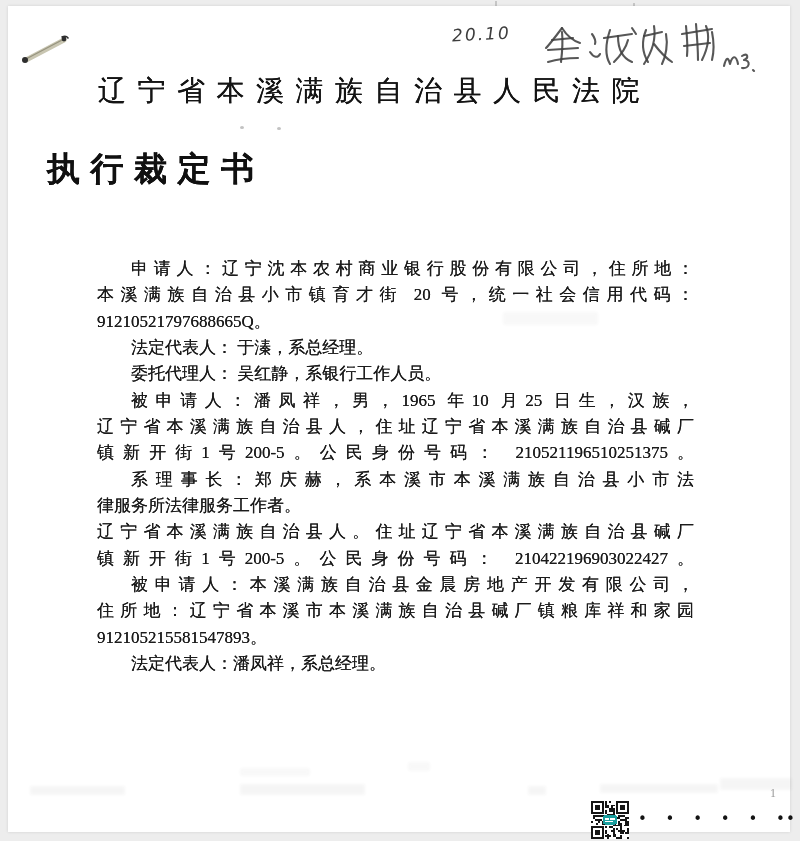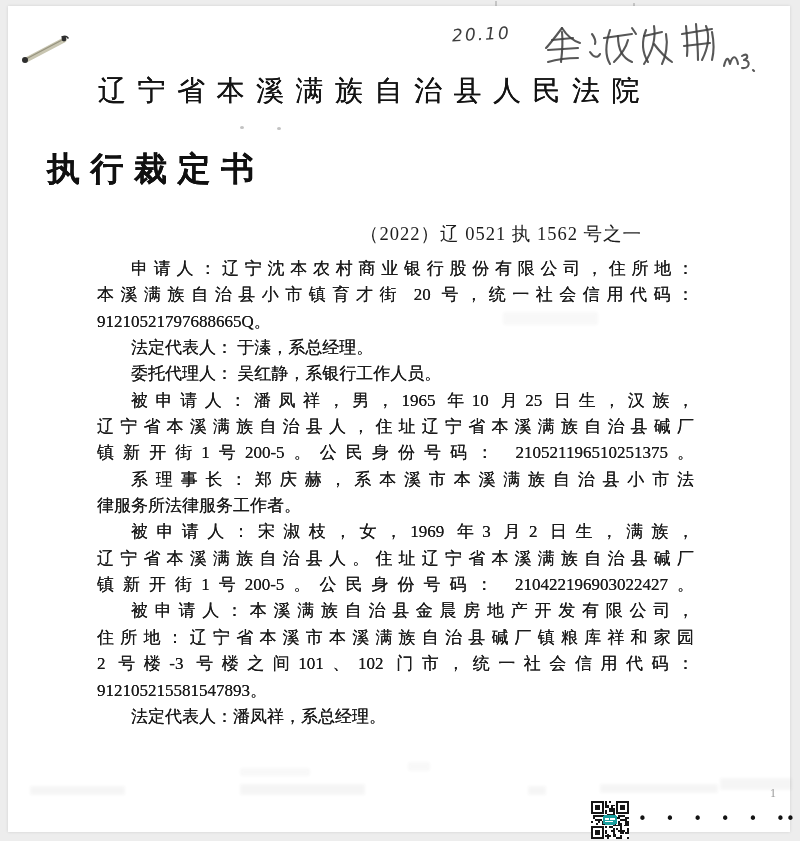--- a/index.html
+++ b/index.html
@@ -130,39 +130,36 @@
       </svg>
     </div>
 
     <div class="court-title">辽宁省本溪满族自治县人民法院</div>
 
     <div class="artifact-dot" style="left:232px;top:120px;"></div>
     <div class="artifact-dot" style="left:269px;top:121px;"></div>
 
     <div class="doc-title">执行裁定书</div>
 
-    <div class="case-number">（2022）辽 0521 执 1562 号之一</div>
 
     <div class="body-text">
       <span class="line i j">申请人：辽宁沈本农村商业银行股份有限公司，住所地：</span>
       <span class="line j">本溪满族自治县小市镇育才街 20 号，统一社会信用代码：</span>
       <span class="line">91210521797688665Q。</span>
       <span class="line i">法定代表人： 于溱，系总经理。</span>
       <span class="line i">委托代理人： 吴红静，系银行工作人员。</span>
       <span class="line i j">被申请人：潘凤祥，男，1965 年10 月25 日生，汉族，</span>
       <span class="line j">辽宁省本溪满族自治县人，住址辽宁省本溪满族自治县碱厂</span>
       <span class="line j">镇新开街1号200-5。公民身份号码： 210521196510251375。</span>
       <span class="line i j">系理事长：郑庆赫，系本溪市本溪满族自治县小市法</span>
       <span class="line">律服务所法律服务工作者。</span>
-      <span class="line i j">被申请人：宋淑枝，女，1969 年3 月2 日生，满族，</span>
       <span class="line j">辽宁省本溪满族自治县人。住址辽宁省本溪满族自治县碱厂</span>
       <span class="line j">镇新开街1号200-5。公民身份号码： 210422196903022427。</span>
       <span class="line i j">被申请人：本溪满族自治县金晨房地产开发有限公司，</span>
       <span class="line j">住所地：辽宁省本溪市本溪满族自治县碱厂镇粮库祥和家园</span>
-      <span class="line j">2 号楼-3 号楼之间101、102 门市，统一社会信用代码：</span>
       <span class="line">912105215581547893。</span>
       <span class="line i">法定代表人：潘凤祥，系总经理。</span>
     </div>
 
     <div class="ghost" style="left:22px;top:780px;width:95px;height:9px;"></div>
     <div class="ghost" style="left:232px;top:778px;width:125px;height:11px;"></div>
     <div class="ghost" style="left:232px;top:762px;width:70px;height:8px;opacity:.03;"></div>
     <div class="ghost" style="left:400px;top:756px;width:22px;height:9px;opacity:.03;"></div>
     <div class="ghost" style="left:520px;top:780px;width:18px;height:9px;"></div>
     <div class="ghost" style="left:592px;top:778px;width:118px;height:9px;"></div>

